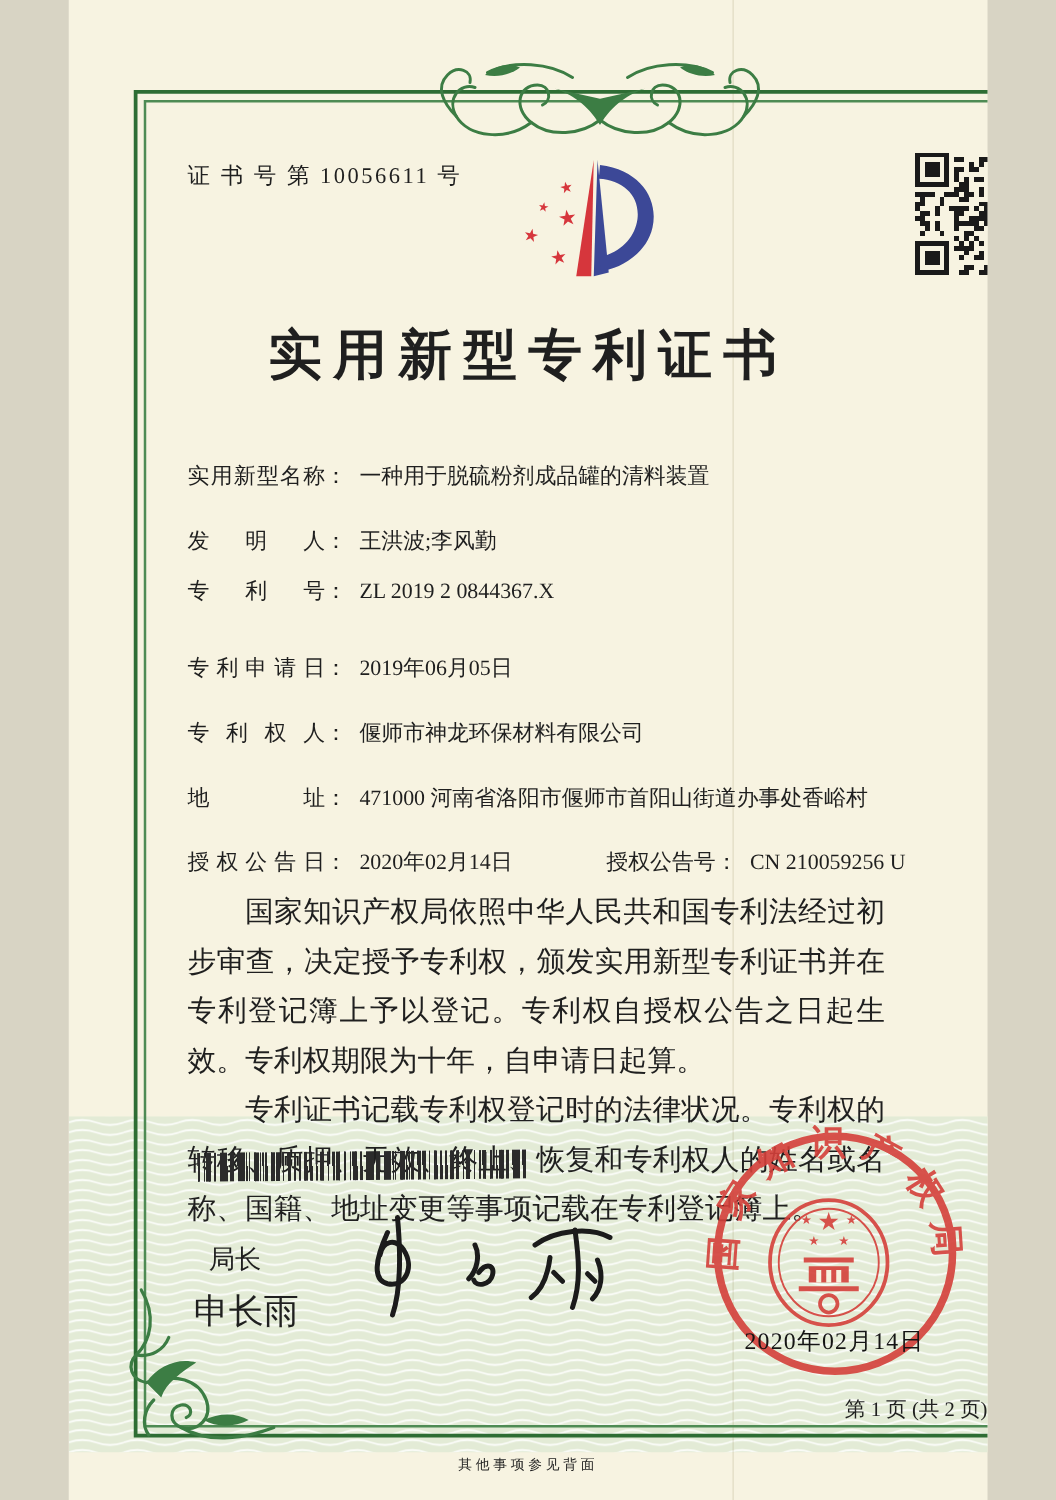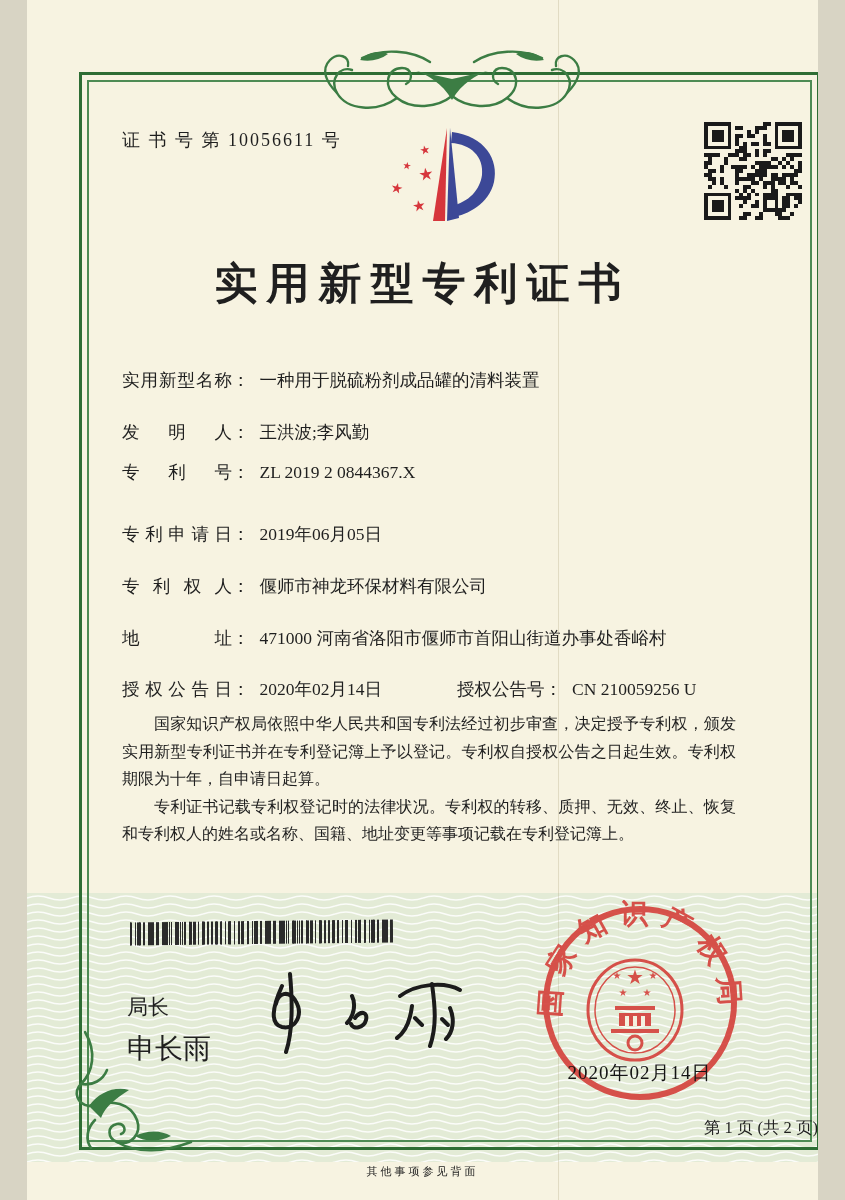--- a/index.html
+++ b/index.html
@@ -1,41 +1,41 @@
 <!DOCTYPE html>
 <html><head>
 <meta charset="utf-8">
 <style>
   html,body{margin:0;padding:0;background:#d8d4c4;}
-  .page{position:relative;width:791px;height:1200px;margin:0 auto;background:#f7f3e1;
+  .page{position:relative;width:735px;height:1200px;margin:0 auto;background:#f7f3e1;
         overflow:hidden;font-family:"Liberation Serif","DejaVu Serif",serif;color:#1f1f1f;}
   .crease{position:absolute;left:531px;top:0;width:1px;height:1200px;background:rgba(170,158,120,.28);z-index:1;}
   .band{position:absolute;left:0;top:893px;width:845px;height:269px;z-index:0;}
   .frame-outer{position:absolute;left:52px;top:72px;width:741px;height:1078px;
                box-sizing:border-box;border:3px solid #2e6d34;z-index:2;}
   .frame-inner{position:absolute;left:60px;top:80px;width:725px;height:1062px;
                box-sizing:border-box;border:2px solid #4e8b54;z-index:2;}
   .orn{position:absolute;z-index:3;}
   .cert-no{position:absolute;left:95px;top:128px;font-size:18px;letter-spacing:2px;z-index:4;}
   .logo{position:absolute;left:338px;top:118px;z-index:4;}
   .qr{position:absolute;left:677px;top:122px;width:98px;height:98px;z-index:4;}
   .title{position:absolute;left:0;right:0;top:255px;text-align:center;font-size:43px;
          font-weight:bold;letter-spacing:9px;z-index:4;}
   .row{position:absolute;left:95px;right:80px;font-size:17.5px;z-index:4;white-space:nowrap;}
   .flabel{display:inline-block;width:110px;text-align:justify;text-align-last:justify;vertical-align:top;}
   .fcolon{margin-right:10px;}
   .pair2{position:absolute;left:335px;top:0;text-align:center;}
   .paras{position:absolute;left:95px;right:82px;top:710px;z-index:4;}
-  .paras p{margin:0;text-indent:2em;font-size:16px;line-height:1.72;text-align:justify;}
+  .paras p{margin:0;text-indent:2em;font-size:23px;line-height:1.72;text-align:justify;}
   .barcode{position:absolute;left:103px;top:921px;width:263px;height:23px;z-index:4;
            transform:rotate(-.6deg);
            background-image:
              repeating-linear-gradient(90deg,#2b2b2b 0 2px,rgba(0,0,0,0) 2px 5px,#2b2b2b 5px 6px,rgba(0,0,0,0) 6px 9px),
              repeating-linear-gradient(90deg,#2b2b2b 0 1px,rgba(0,0,0,0) 1px 7px,#2b2b2b 7px 10px,rgba(0,0,0,0) 10px 13px);}
-  .sig-title{position:absolute;left:100px;top:993px;font-family:"Liberation Sans","DejaVu Sans",sans-serif;
+  .sig-title{position:absolute;left:112px;top:993px;font-family:"Liberation Sans","DejaVu Sans",sans-serif;
              font-size:21px;font-weight:500;z-index:4;}
   .sig-name{position:absolute;left:100px;top:1030px;font-family:"Liberation Sans","DejaVu Sans",sans-serif;
             font-size:28px;font-weight:500;z-index:4;}
   .signature{position:absolute;left:225px;top:966px;z-index:4;}
   .seal{position:absolute;left:508px;top:900px;z-index:5;opacity:.9;}
   .seal-date{position:absolute;left:515px;top:1060px;width:195px;text-align:center;
              font-size:19px;letter-spacing:1px;color:#141414;z-index:6;}
   .page-num{position:absolute;left:0;right:0;top:1117px;text-align:right;font-size:16.5px;z-index:4;}
   .back-note{position:absolute;left:0;right:0;top:1164px;text-align:center;font-size:11px;
              letter-spacing:3px;z-index:4;}

